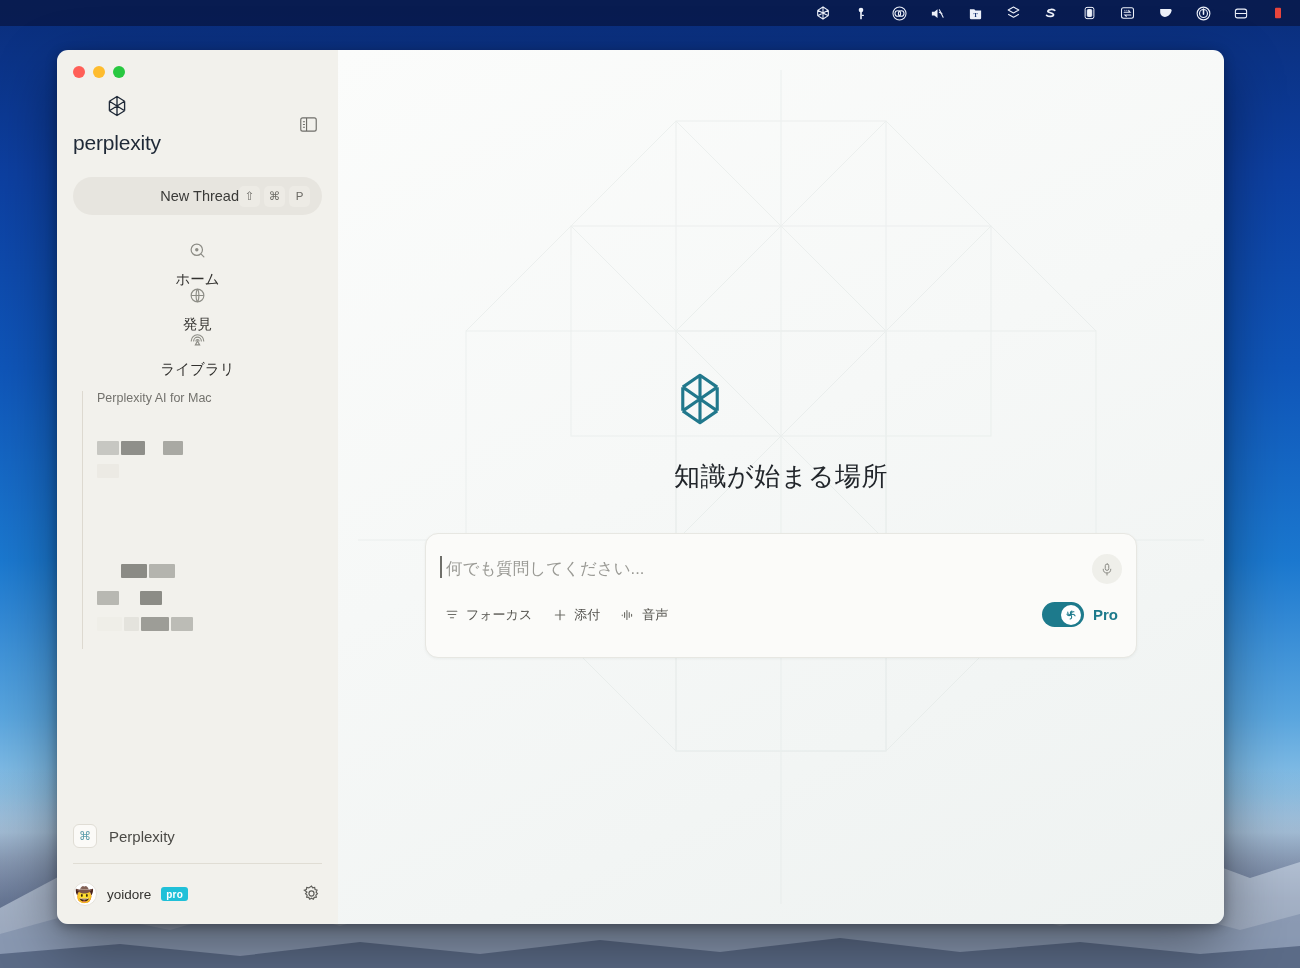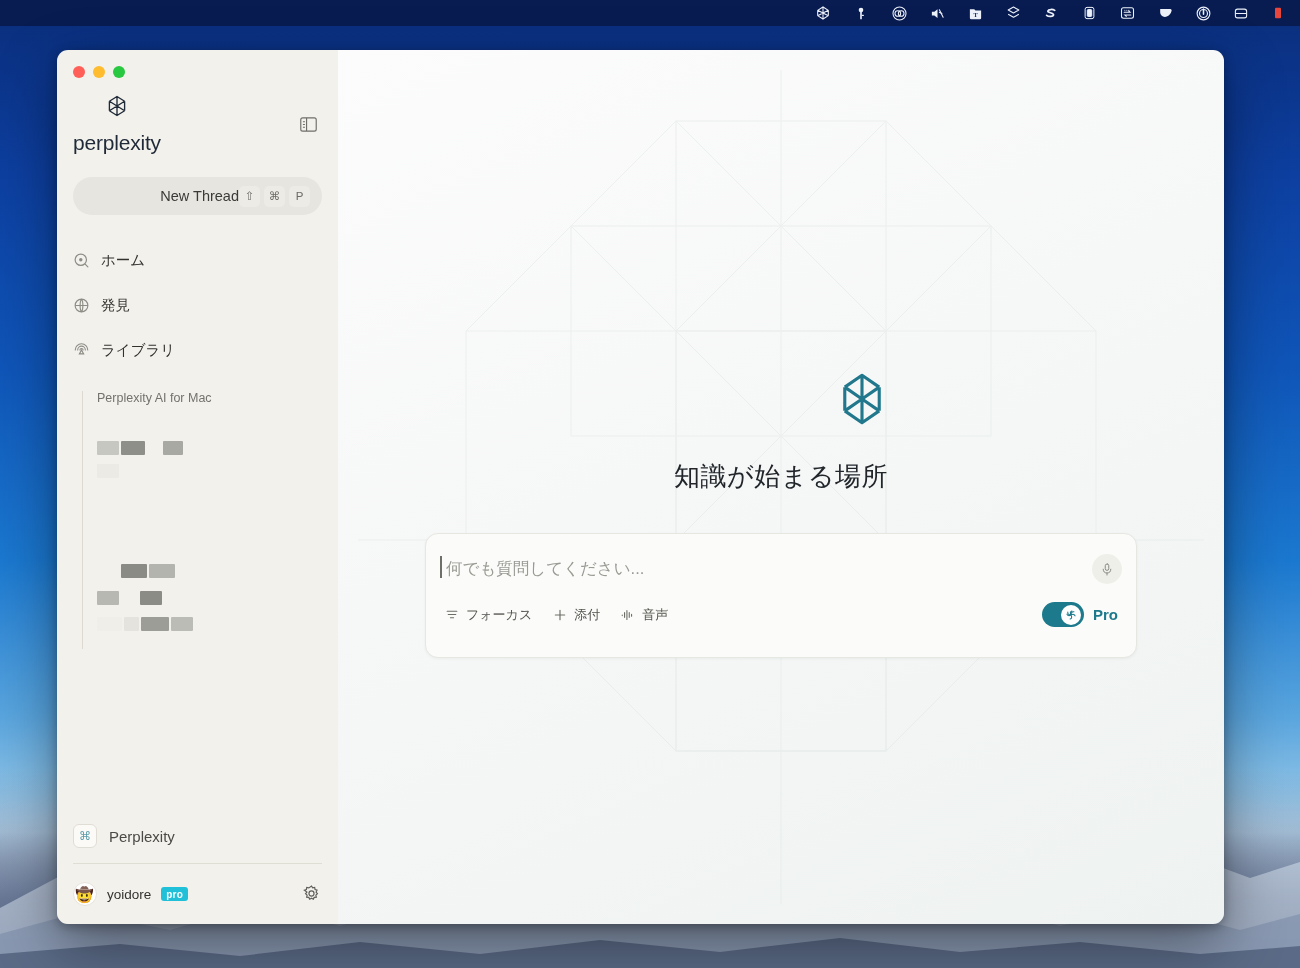--- a/index.html
+++ b/index.html
@@ -87,21 +87,21 @@
   .nt-keys{ display:flex; gap:4px; }
   .key{
     min-width:21px; height:21px; border-radius:5px; background:#edebe5;
     display:flex; align-items:center; justify-content:center;
     font-size:11.5px; color:#6c6b66; padding:0 4px;
   }
 
   .nav{ margin-top:18px; }
   .nav-item{
     display:flex; align-items:center; gap:11px;
-    height:36px; padding:0 16px; margin:9px 0;
+    height:36px; padding:0 16px; margin:9px 0;flex-direction:column;
   }
   .nav-icon{ width:17px; height:17px; display:flex; align-items:center; justify-content:center; color:#8d8d86; flex:0 0 17px;}
   .nav-label{ font-size:14.5px; color:#32312e; }
 
   .thread-section{
     margin:14px 0 0 25px; padding-left:14px;
     border-left:1px solid #ddd9d0;
     min-height:230px; position:relative;
   }
   .thread-title{ font-size:12.5px; color:#73726d; margin-bottom:14px; }
@@ -149,21 +149,21 @@
   #main{
     flex:1 1 auto; position:relative;
     background:linear-gradient(155deg,#fbfcfb 0%,#f6f8f7 45%,#eef2f1 100%);
     display:flex; flex-direction:column; align-items:center;
     overflow:hidden;
   }
   #watermark{ position:absolute; left:0; top:0; width:100%; height:100%; opacity:.5; }
 
   .hero{
     position:relative; z-index:2;
-    margin-top:321px; display:flex; flex-direction:column; align-items:flex-end;
+    margin-top:321px; display:flex; flex-direction:column; align-items:flex-start;
   }
   .hero-logo{ color:#21788c; }
   .hero-title{
     margin-top:28px; font-size:26px; color:#22262b; letter-spacing:.5px;
     font-weight:400;
   }
 
   
   .search-card{
     position:relative; z-index:2;

